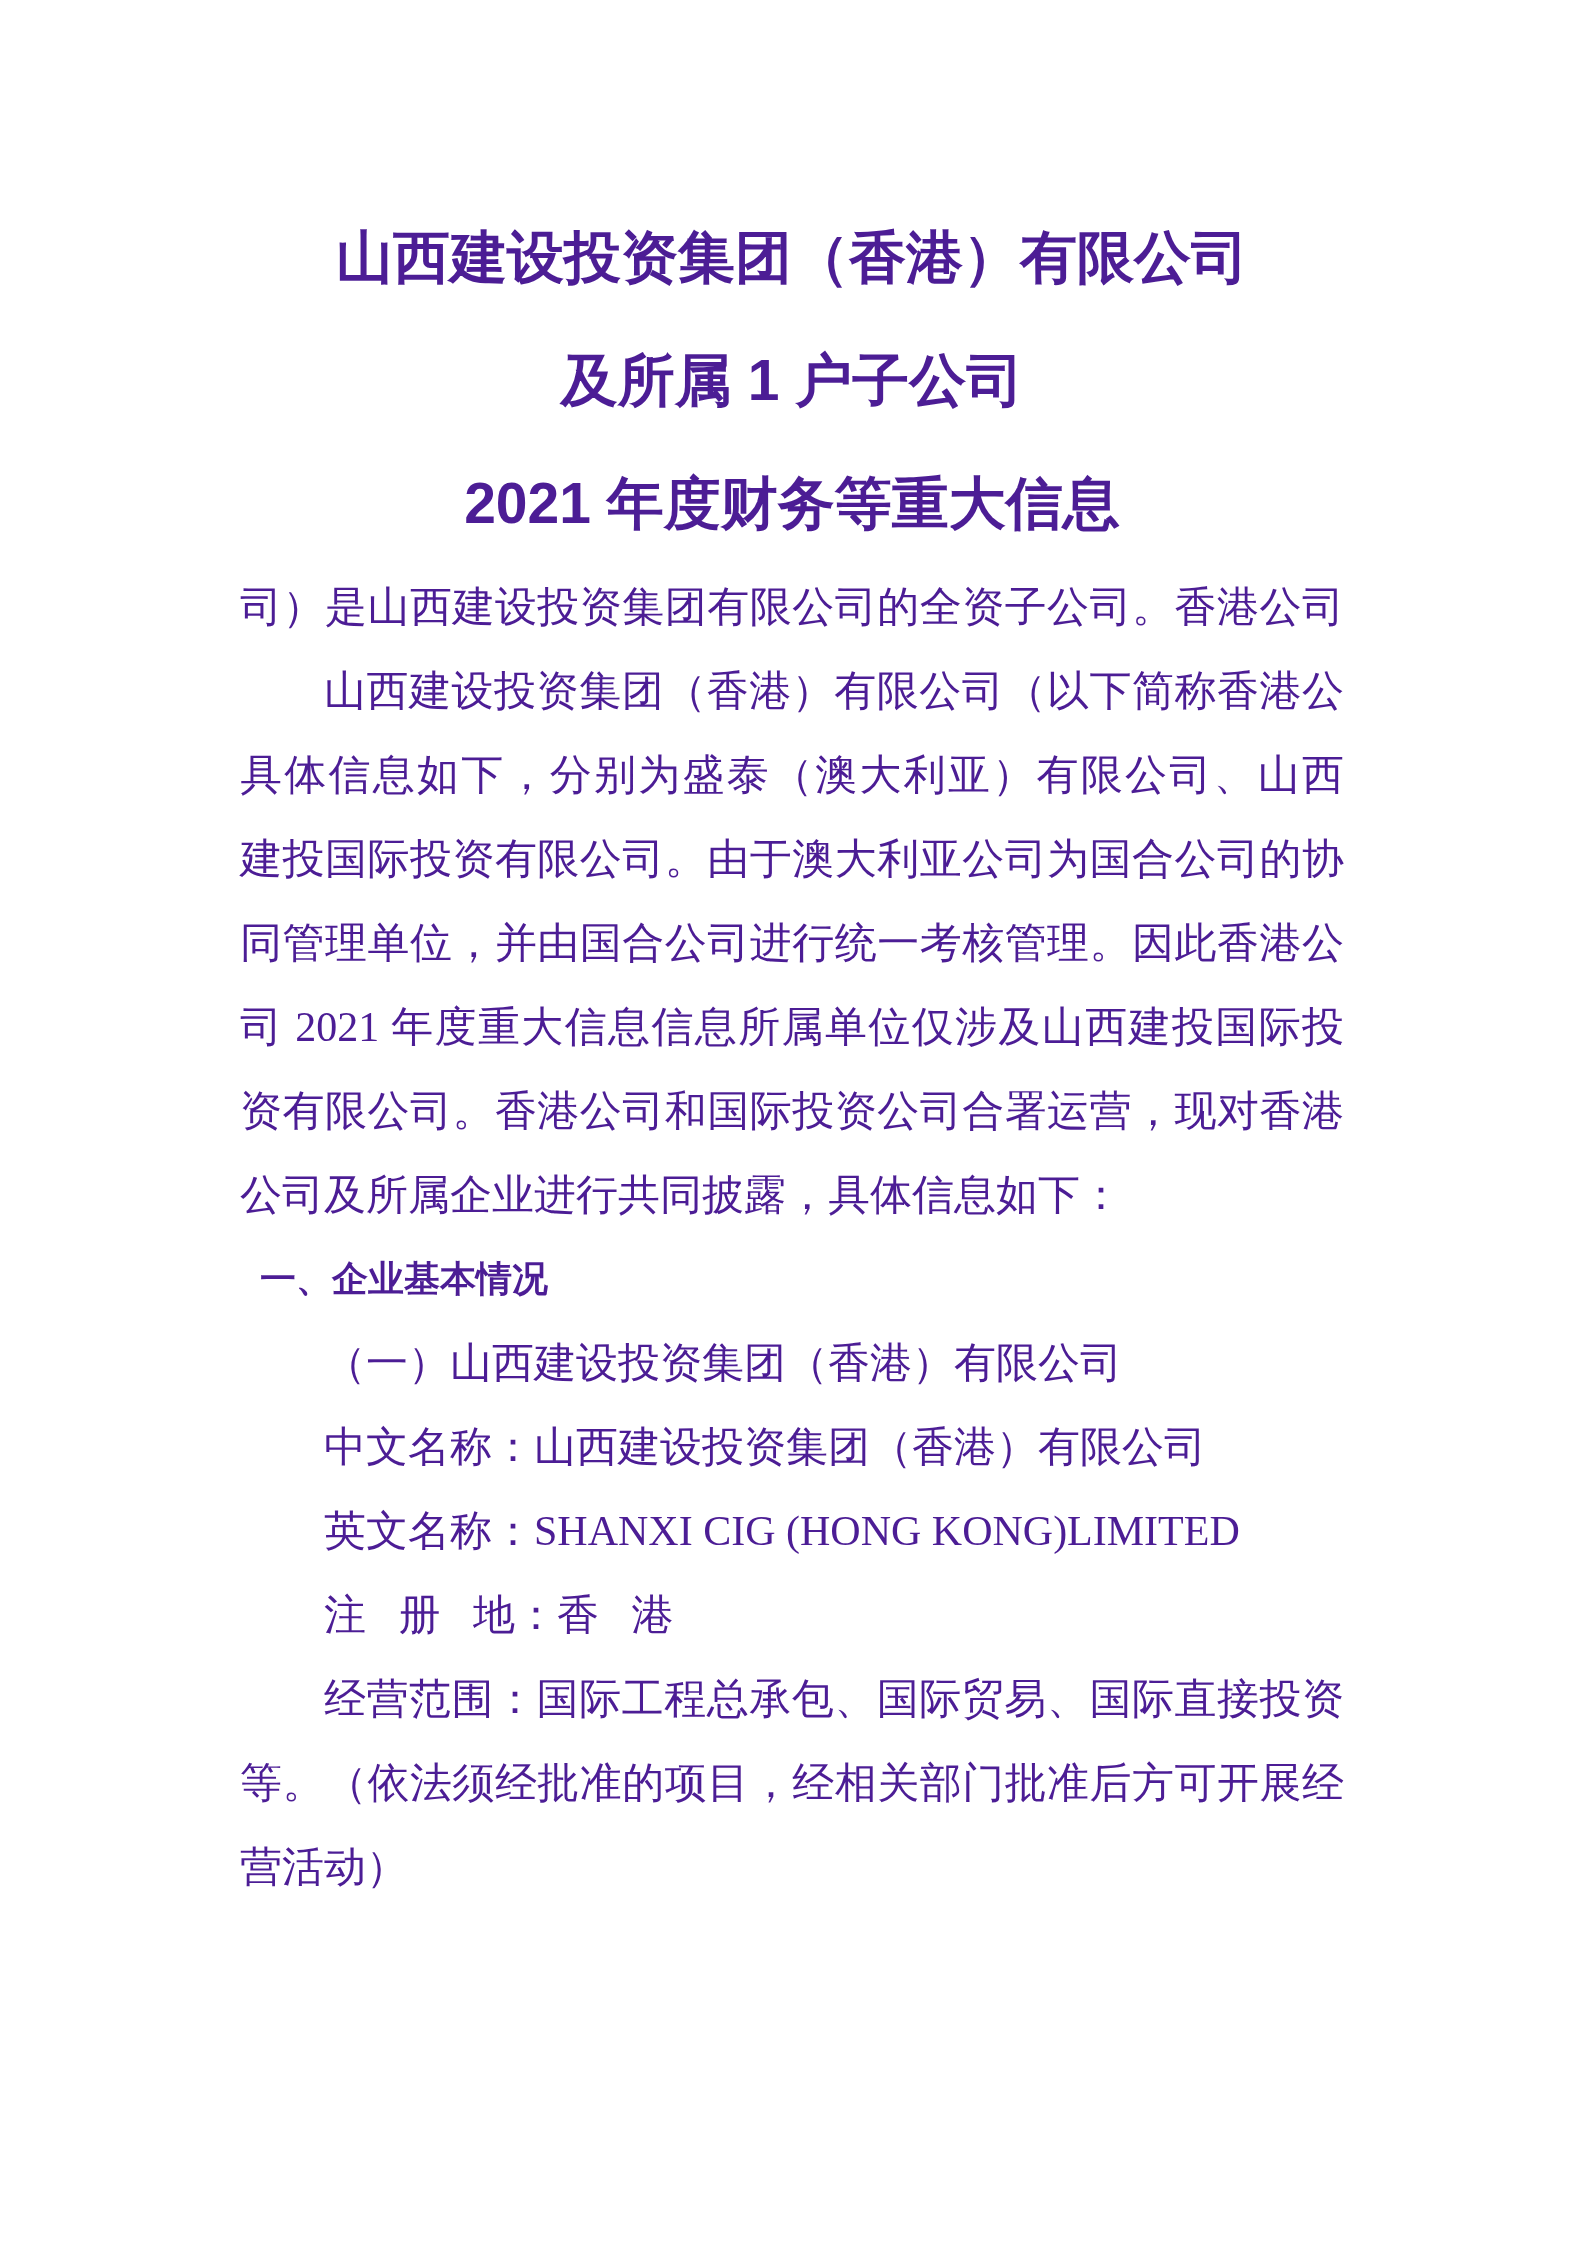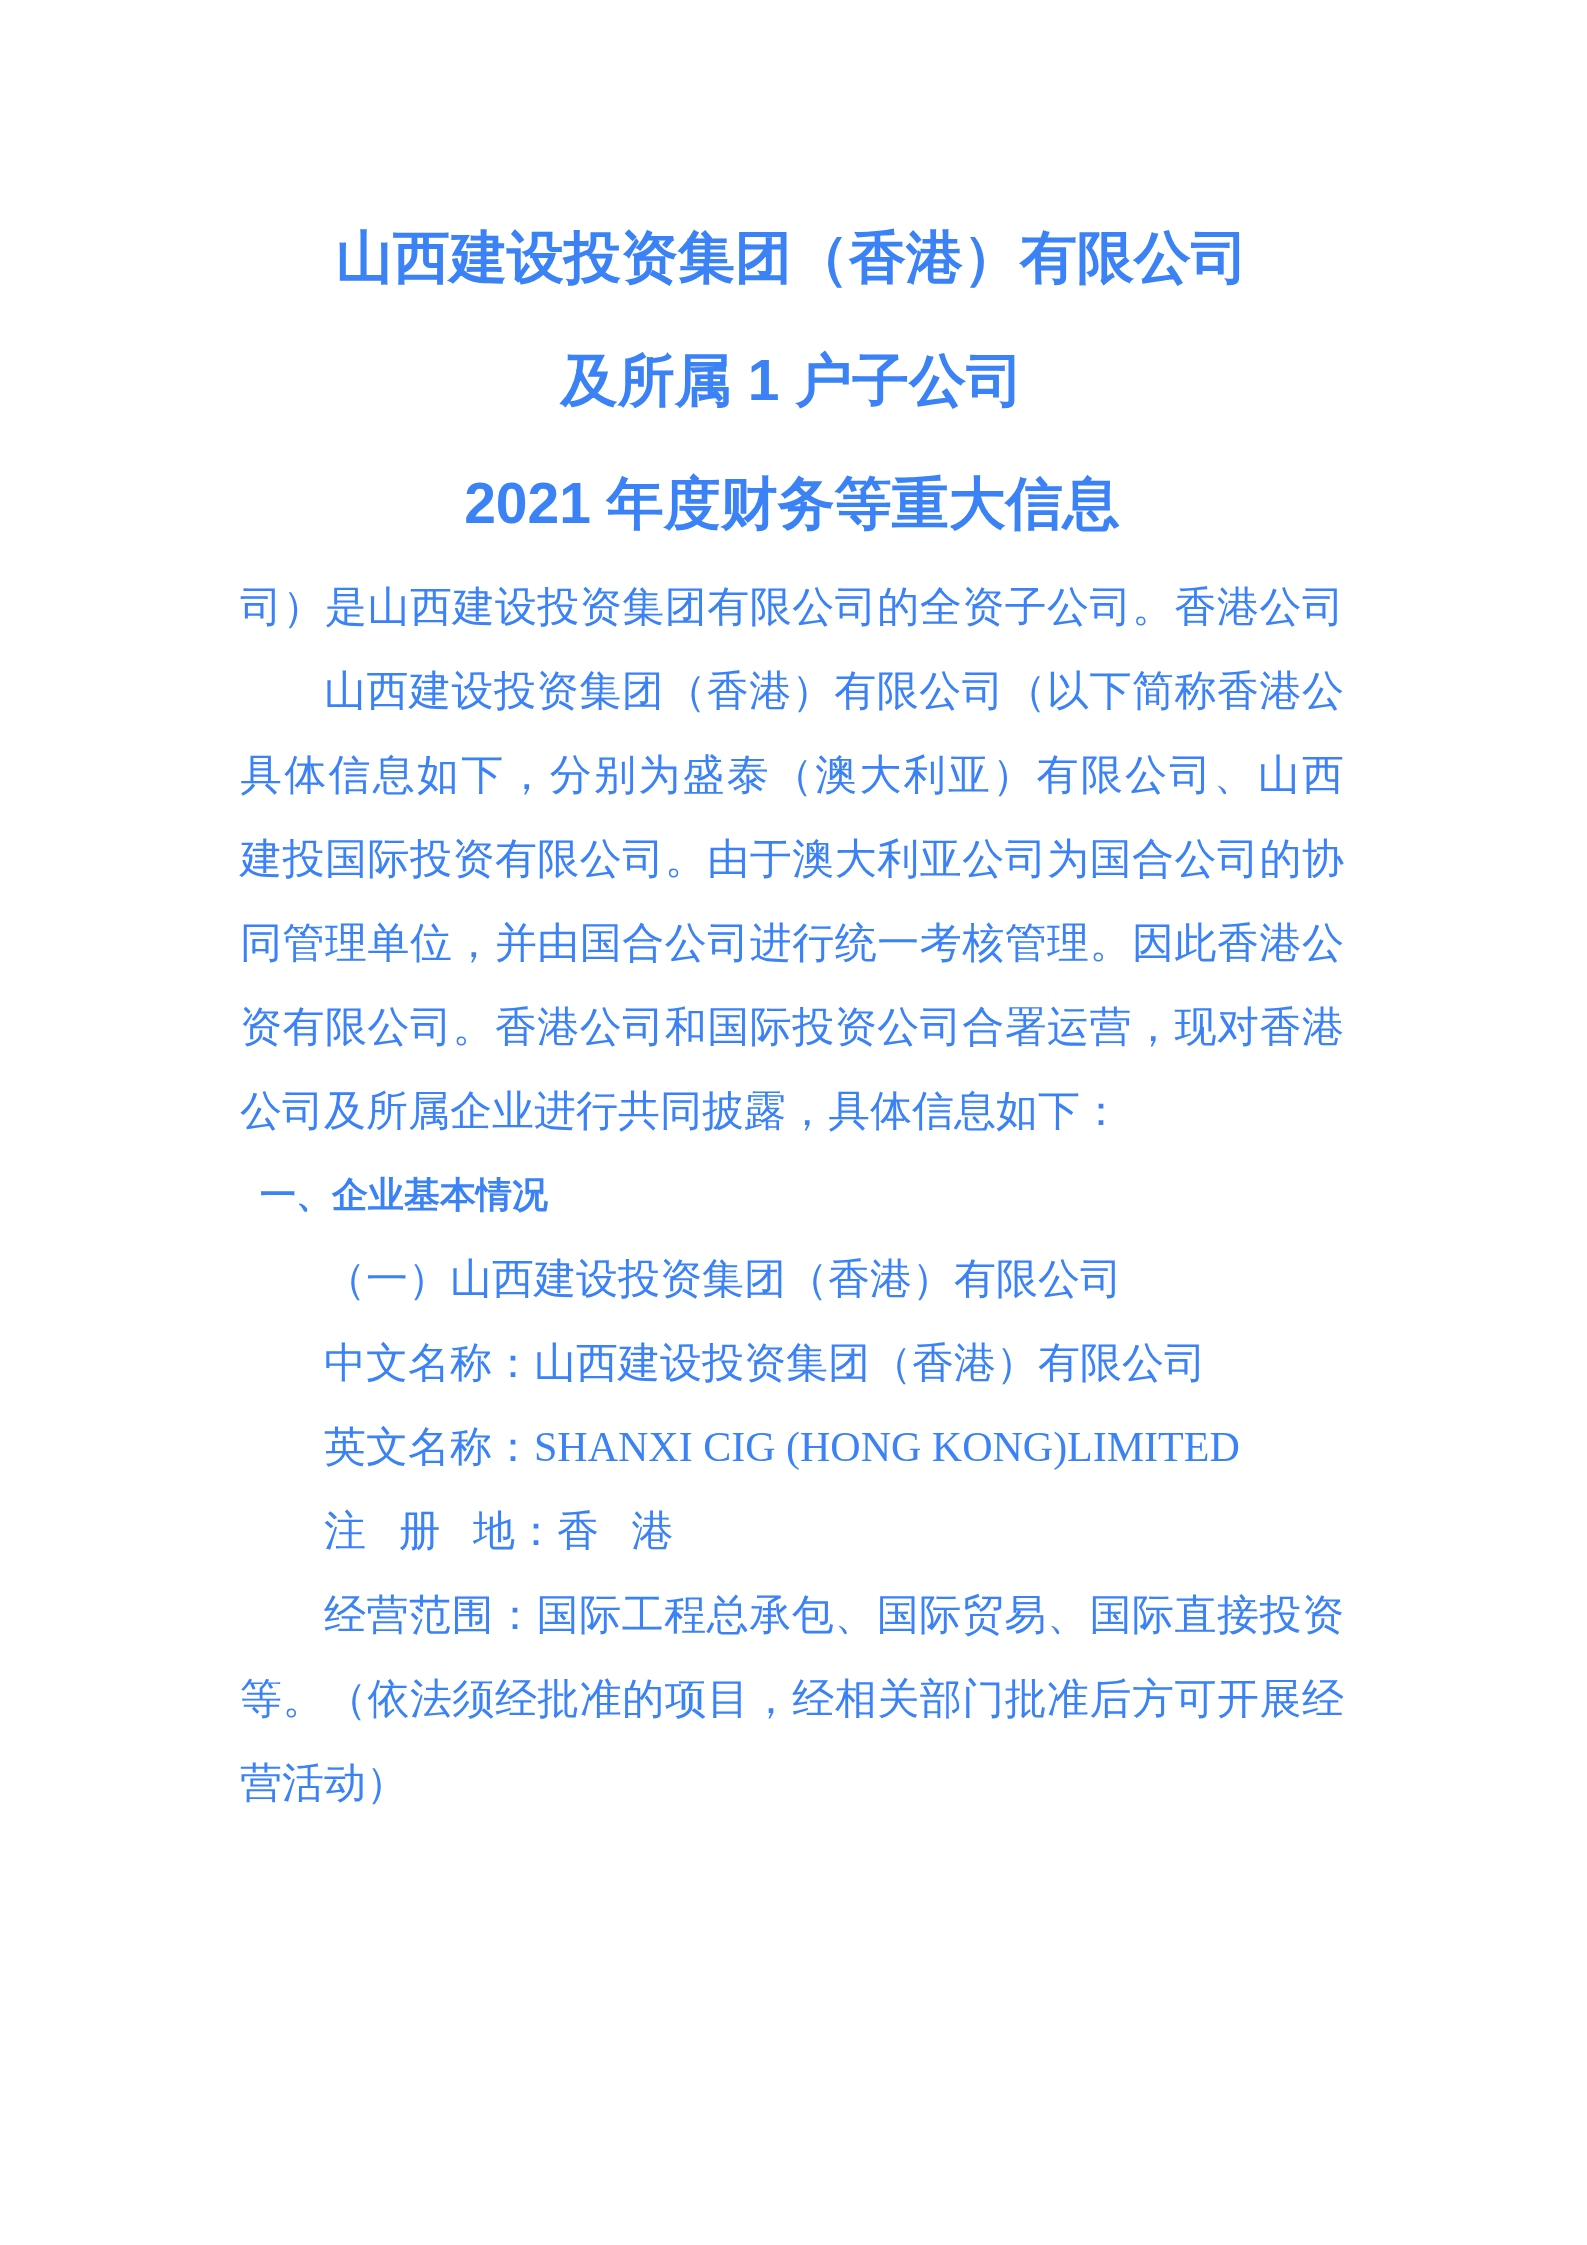--- a/index.html
+++ b/index.html
@@ -5,21 +5,21 @@
   html, body {
     margin: 0;
     padding: 0;
     background: #ffffff;
   }
   .page {
     position: relative;
     width: 1587px;
     height: 2245px;
     background: #ffffff;
-    color: #3b82f6;
+    color: #4c1d95;
     overflow: hidden;
     font-family: "Liberation Serif", "DejaVu Serif", serif;
   }
   .content {
     position: absolute;
     left: 240px;
     top: 196px;
     width: 1104px;
   }
   .title-line {
@@ -65,20 +65,21 @@
     </div>
 
     <div class="body-block">
 
       <div class="intro-paragraph">
         <div class="line just">司）是山西建设投资集团有限公司的全资子公司。香港公司</div>
         <div class="line ind just">山西建设投资集团（香港）有限公司（以下简称香港公</div>
         <div class="line just">具体信息如下，分别为盛泰（澳大利亚）有限公司、山西</div>
         <div class="line just">建投国际投资有限公司。由于澳大利亚公司为国合公司的协</div>
         <div class="line just">同管理单位，并由国合公司进行统一考核管理。因此香港公</div>
+        <div class="line just">司 2021 年度重大信息信息所属单位仅涉及山西建投国际投</div>
         <div class="line just">资有限公司。香港公司和国际投资公司合署运营，现对香港</div>
         <div class="line">公司及所属企业进行共同披露，具体信息如下：</div>
       </div>
 
       <div class="line head">一、企业基本情况</div>
 
       <div class="line ind">（一）山西建设投资集团（香港）有限公司</div>
 
       <div class="fields">
         <div class="line ind">中文名称：山西建设投资集团（香港）有限公司</div>

